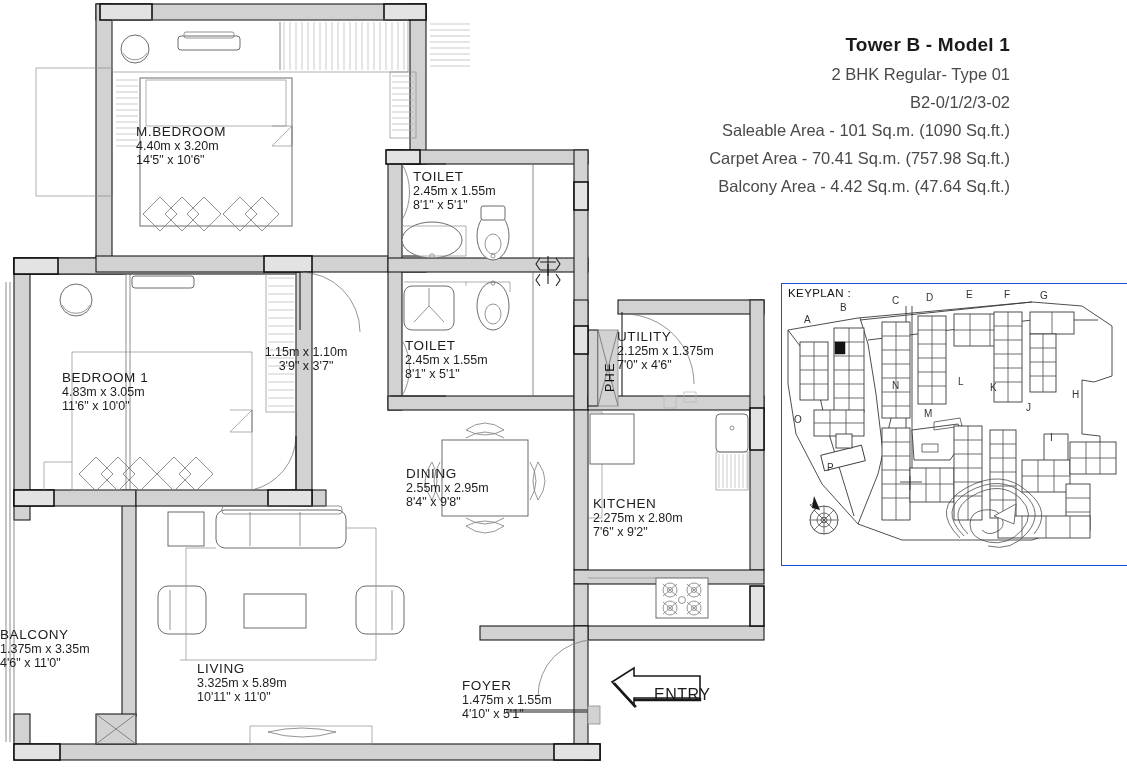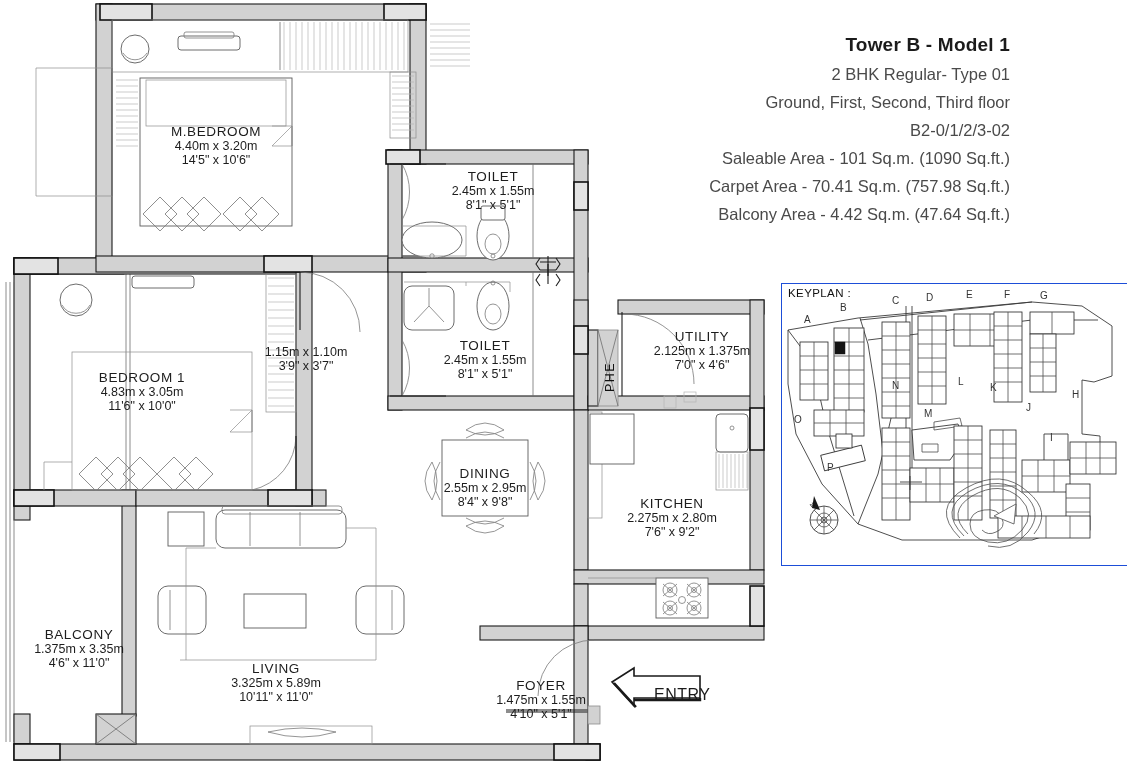--- a/index.html
+++ b/index.html
@@ -7,21 +7,21 @@
   body{width:1127px;height:768px;overflow:hidden;
        font-family:"Liberation Sans",sans-serif;color:#1a1a1a;}
   #stage{position:relative;width:1127px;height:768px;background:#fff;}
 
   
   #header{position:absolute;left:600px;top:34px;width:410px;text-align:right;}
   #header .h-title{font-size:19px;font-weight:bold;color:#1b1b1b;letter-spacing:.2px;margin-bottom:9px;}
   #header .h-line{font-size:16.5px;color:#4a4a4a;margin-bottom:9px;white-space:nowrap;}
 
   
-  .rlabel{position:absolute;text-align:center;line-height:1.12;white-space:nowrap;color:#1d1d1d;}
+  .rlabel{position:absolute;text-align:left;line-height:1.12;white-space:nowrap;color:#1d1d1d;}
   .rlabel .rn{font-size:13.5px;letter-spacing:.6px;}
   .rlabel .rd{font-size:12.5px;}
   .rlabel .rf{font-size:12.5px;}
   .dimonly{position:absolute;text-align:center;line-height:1.15;white-space:nowrap;font-size:12.5px;color:#1d1d1d;}
 
   .vlabel{position:absolute;font-size:12.5px;letter-spacing:1.5px;color:#111;
           transform:rotate(-90deg);transform-origin:left top;white-space:nowrap;}
 
   #entry-label{position:absolute;left:654px;top:686px;font-size:16px;letter-spacing:.5px;color:#1b1b1b;}
 
@@ -308,21 +308,20 @@
 
     <g class="hatch">
       <path d="M430 24 H470 M430 30 H470 M430 36 H470 M430 42 H470 M430 48 H470
                M430 54 H470 M430 60 H470 M430 66 H470"></path>
     </g>
   </svg>
 
   <div id="header">
     <div class="h-title">Tower B - Model 1</div>
     <div class="h-line">2 BHK Regular- Type 01</div>
-    <div class="h-line">Ground, First, Second, Third floor</div>
     <div class="h-line">B2-0/1/2/3-02</div>
     <div class="h-line">Saleable Area - 101 Sq.m. (1090 Sq.ft.)</div>
     <div class="h-line">Carpet Area - 70.41 Sq.m. (757.98 Sq.ft.)</div>
     <div class="h-line">Balcony Area - 4.42 Sq.m. (47.64 Sq.ft.)</div>
   </div>
 
   <div class="rlabel" style="left:136px;top:124px;width:160px;">
     <div class="rn">M.BEDROOM</div>
     <div class="rd">4.40m x 3.20m</div>
     <div class="rf">14'5" x 10'6"</div>

